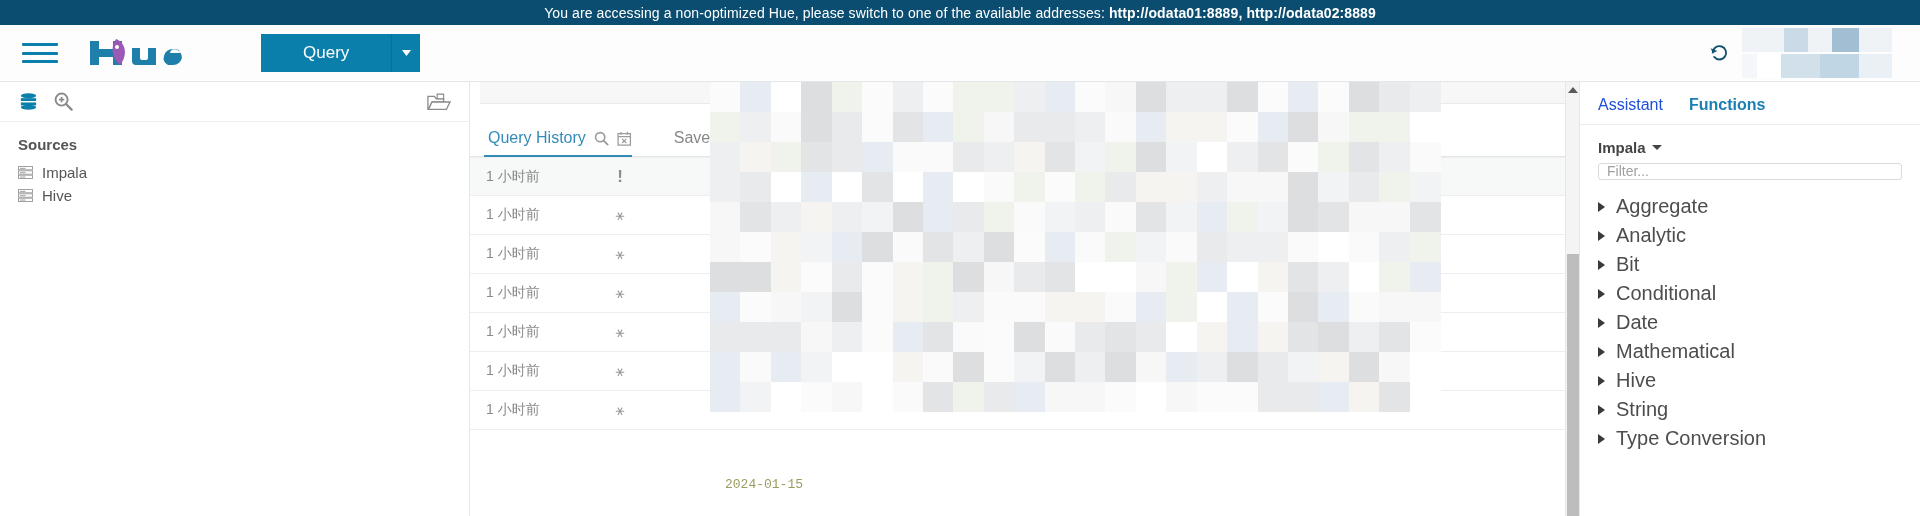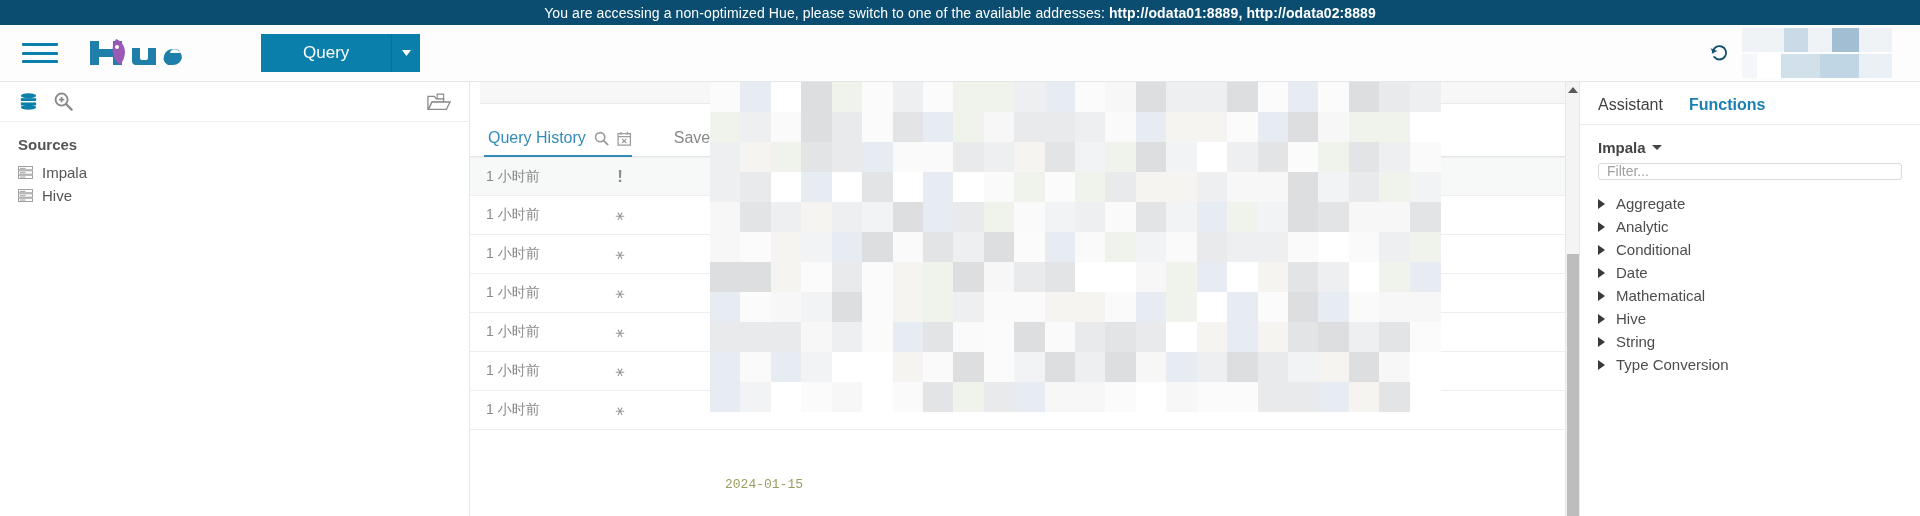--- a/index.html
+++ b/index.html
@@ -196,21 +196,21 @@
   
   .assistant {
     width: 340px; flex: none; background: #fff; padding: 0;
   }
   .assistant-tabs {
     display: flex; gap: 26px;
     padding: 14px 18px 10px 18px;
     border-bottom: 1px solid #e9ebed;
     font-size: 16px;
   }
-  .atab { color: #404040; cursor: pointer; }
+  .atab { color: #1d4ed8; cursor: pointer; }
   .atab.active { color: #1a7fb3; font-weight: bold; }
 
   .dialect {
     padding: 14px 18px 6px 18px;
     font-size: 15px; font-weight: bold; color: #444;
     cursor: pointer; display: flex; align-items: center; gap: 6px;
   }
   .caret-down {
     width: 0; height: 0;
     border-left: 5px solid transparent; border-right: 5px solid transparent;
@@ -219,21 +219,21 @@
   .filter-input {
     margin: 0 18px; width: calc(100% - 36px); height: 17px;
     border: 1px solid #d9dcdf; border-radius: 3px;
     padding: 0 8px; font-size: 14px; color: #555;
     font-family: inherit; outline: none;
   }
   .filter-input::placeholder { color: #a0a0a0; }
   .fn-list { padding: 12px 18px 0 18px; }
   .fn-item {
     display: flex; align-items: center; gap: 11px;
-    font-size: 15px; color: #4d4d4d;
+    font-size: 20px; color: #4d4d4d;
     padding: 3px 0; cursor: pointer;
   }
   .chev {
     width: 0; height: 0; flex: none;
     border-top: 5px solid transparent; border-bottom: 5px solid transparent;
     border-left: 7px solid #3a3a3a;
   }
 </style>
 </head>
 <body>
@@ -725,20 +725,24 @@
       <div class="fn-item">
         <span class="chev"></span>
         <span>Aggregate</span>
       </div>
       <div class="fn-item">
         <span class="chev"></span>
         <span>Analytic</span>
       </div>
       <div class="fn-item">
         <span class="chev"></span>
+        <span>Bit</span>
+      </div>
+      <div class="fn-item">
+        <span class="chev"></span>
         <span>Conditional</span>
       </div>
       <div class="fn-item">
         <span class="chev"></span>
         <span>Date</span>
       </div>
       <div class="fn-item">
         <span class="chev"></span>
         <span>Mathematical</span>
       </div>

